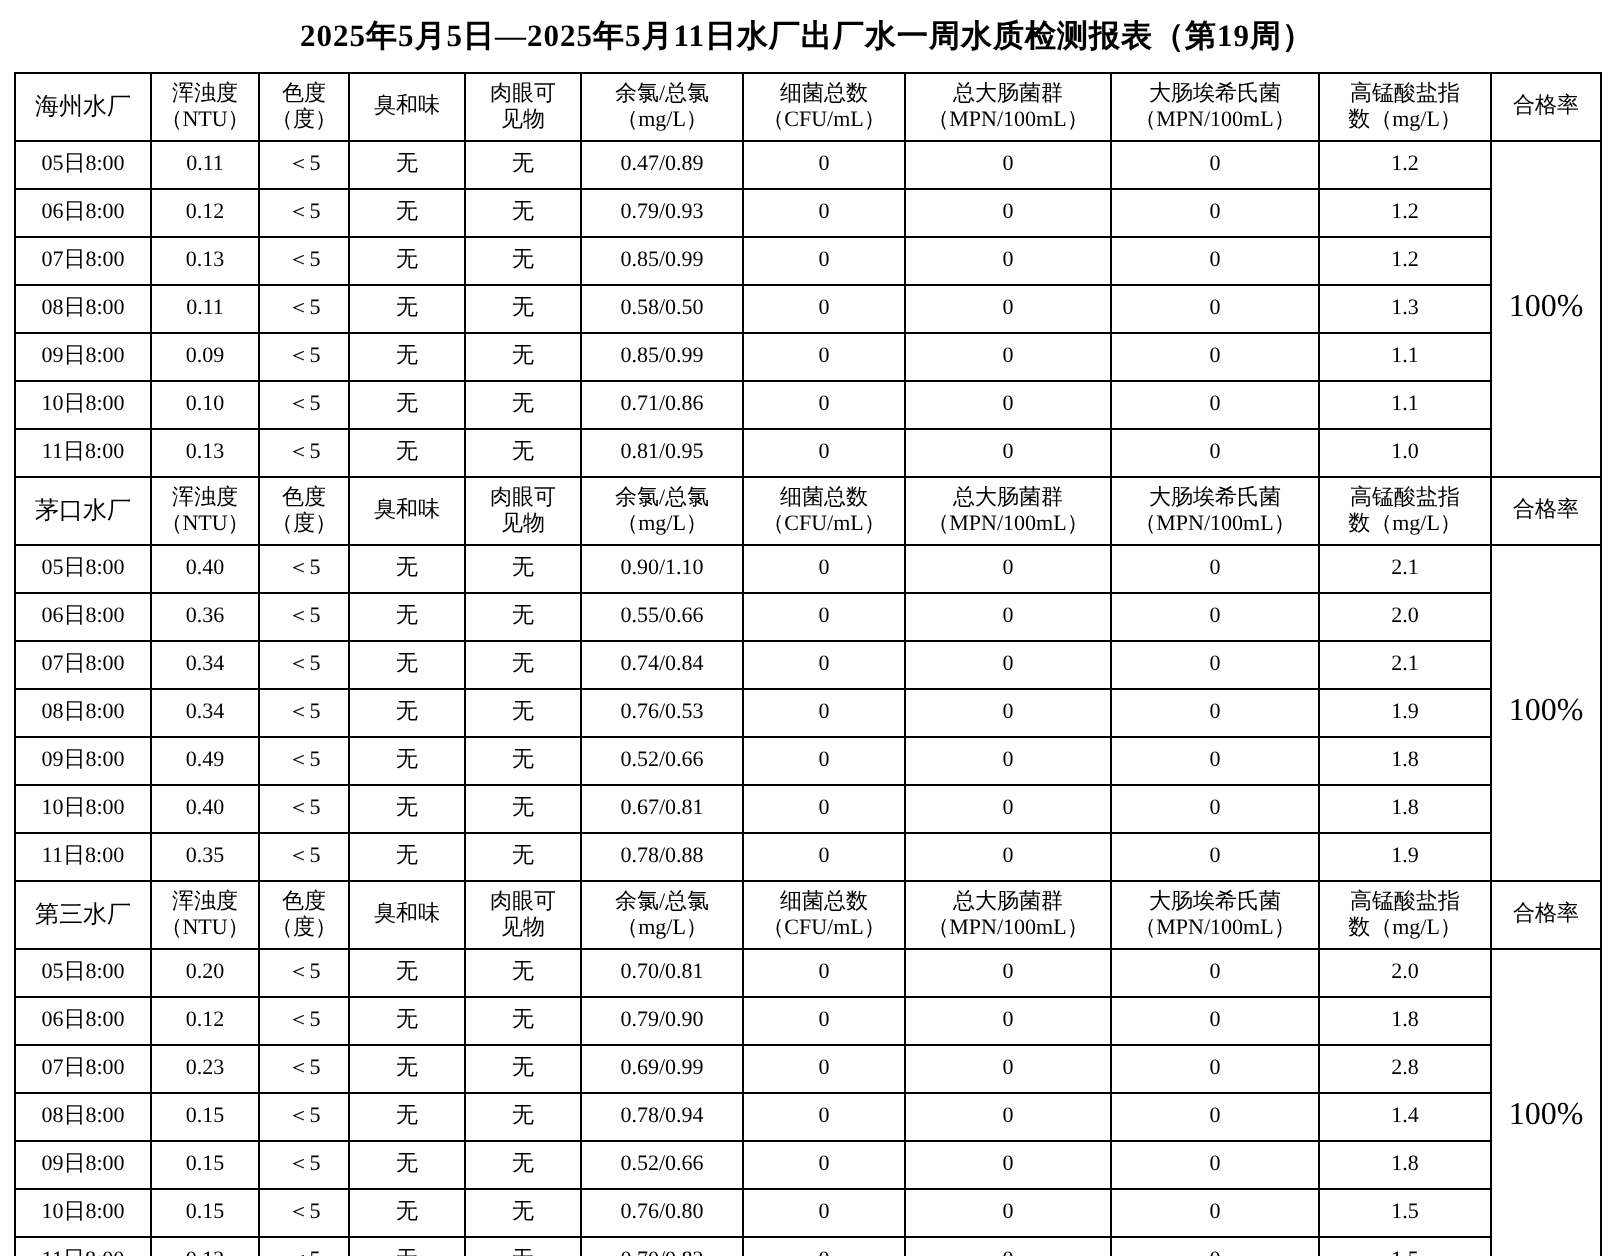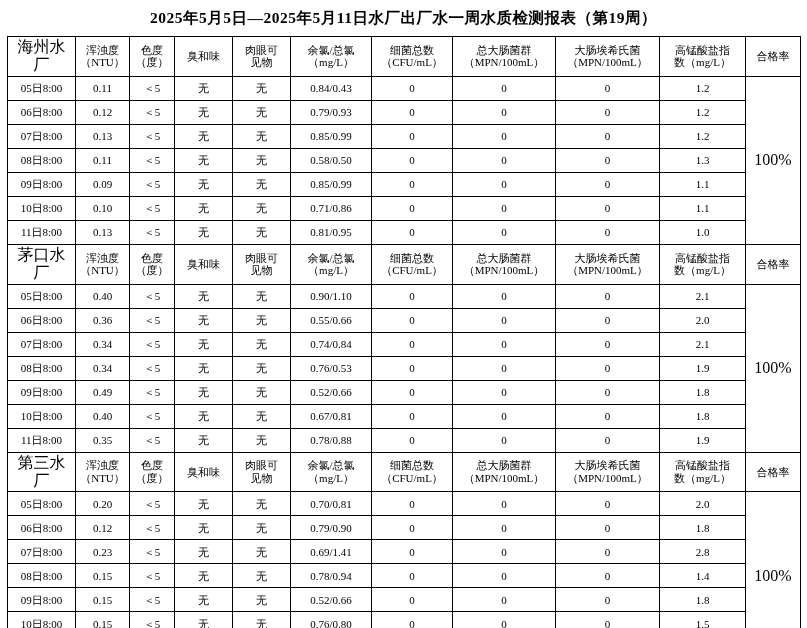--- a/index.html
+++ b/index.html
@@ -57,21 +57,21 @@
   col.c9 { width: 86px; }
   col.c10 { width: 55px; }
 
   .hdr {
     font-size: 11px;
     height: 34px;
     font-family: "Liberation Serif", serif;
   }
   .hdr .l1, .hdr .l2 { display: block; white-space: nowrap; }
   .plant {
-    font-size: 16px;
+    font-size: 12px;
     font-weight: normal;
     text-align: left;
     padding-left: 4px;
   }
   .rowlab {
     text-align: left;
     padding-left: 4px;
     white-space: nowrap;
   }
   .data-row td { height: 21px; }
@@ -143,21 +143,21 @@
           <span class="l1">合格率</span>
         </td>
       </tr>
 
       <tr class="data-row">
         <td class="rowlab">05日8:00</td>
         <td>0.11</td>
         <td>＜5</td>
         <td>无</td>
         <td>无</td>
-        <td>0.84/0.43</td>
+        <td>0.47/0.89</td>
         <td>0</td>
         <td>0</td>
         <td>0</td>
         <td>1.2</td>
         <td class="pass" rowspan="7">100%</td>
       </tr>
       <tr class="data-row">
         <td class="rowlab">06日8:00</td>
         <td>0.12</td>
         <td>＜5</td>
@@ -424,21 +424,21 @@
         <td>0</td>
         <td>0</td>
         <td>1.8</td>
       </tr>
       <tr class="data-row">
         <td class="rowlab">07日8:00</td>
         <td>0.23</td>
         <td>＜5</td>
         <td>无</td>
         <td>无</td>
-        <td>0.69/1.41</td>
+        <td>0.69/0.99</td>
         <td>0</td>
         <td>0</td>
         <td>0</td>
         <td>2.8</td>
       </tr>
       <tr class="data-row">
         <td class="rowlab">08日8:00</td>
         <td>0.15</td>
         <td>＜5</td>
         <td>无</td>

